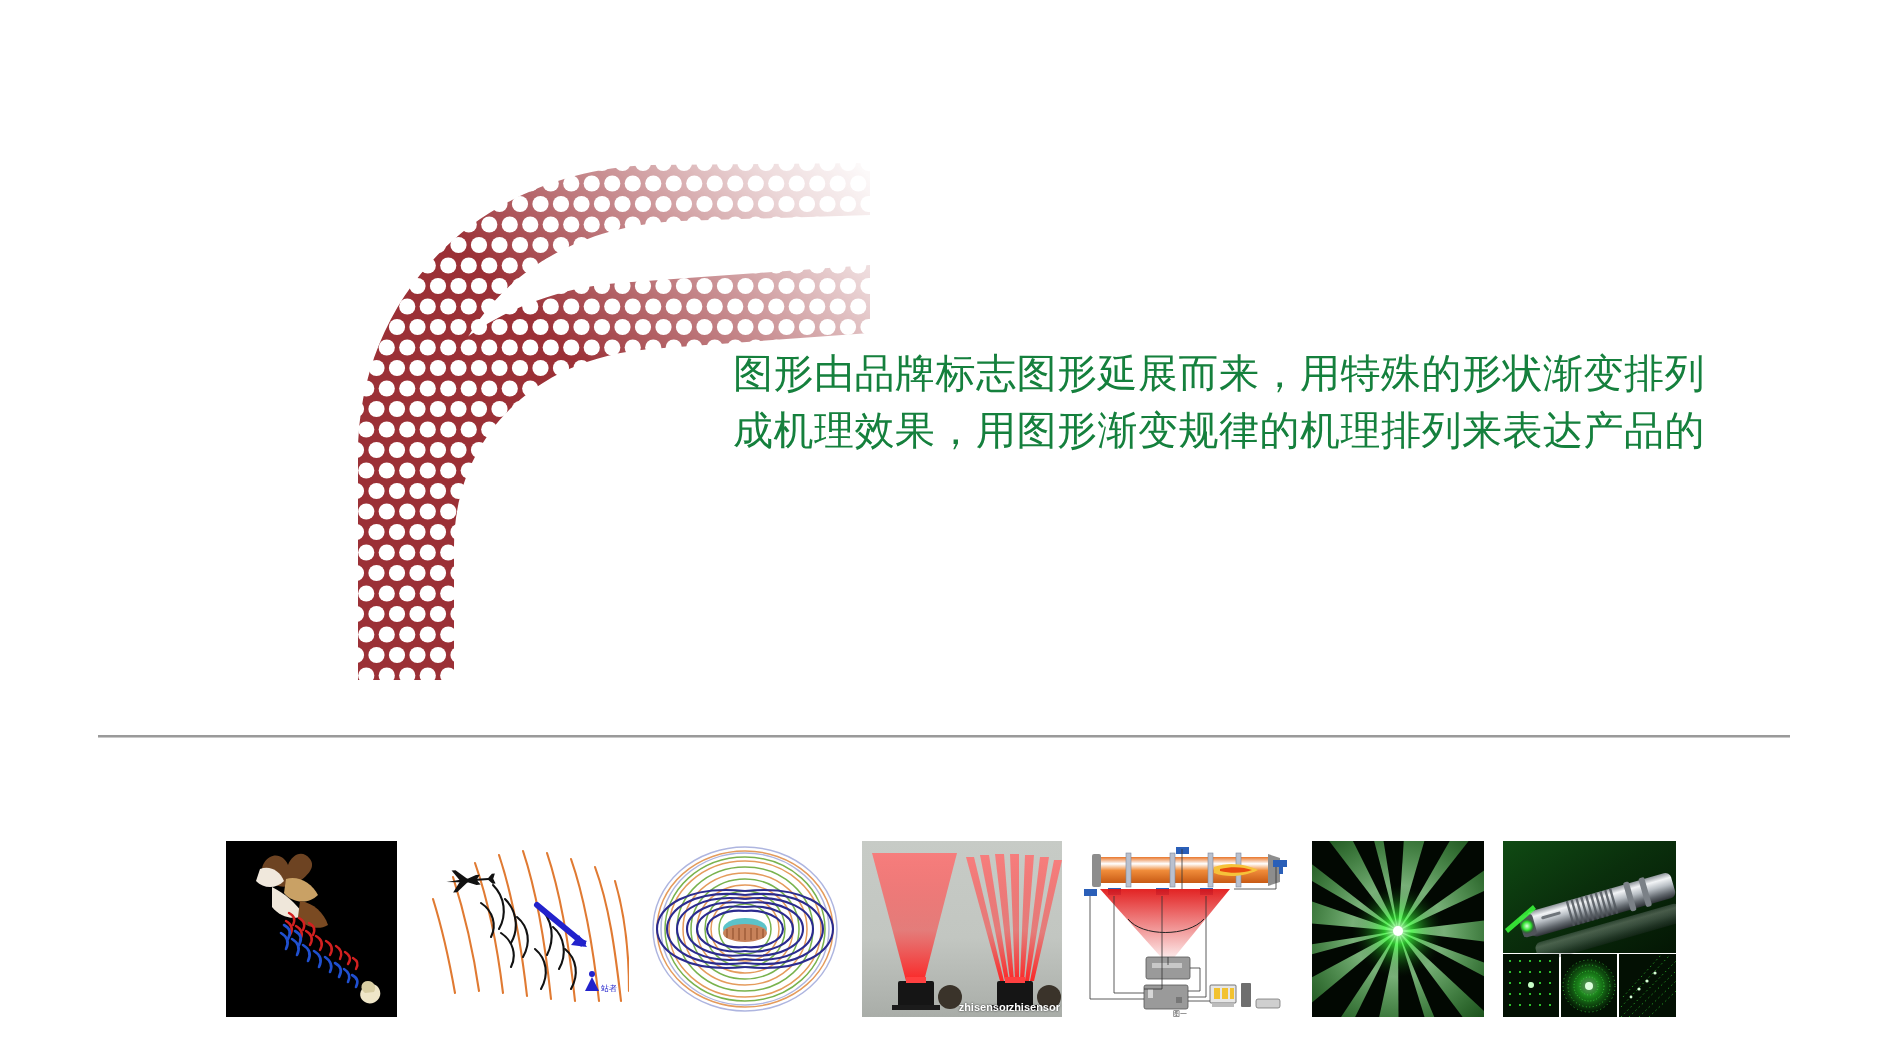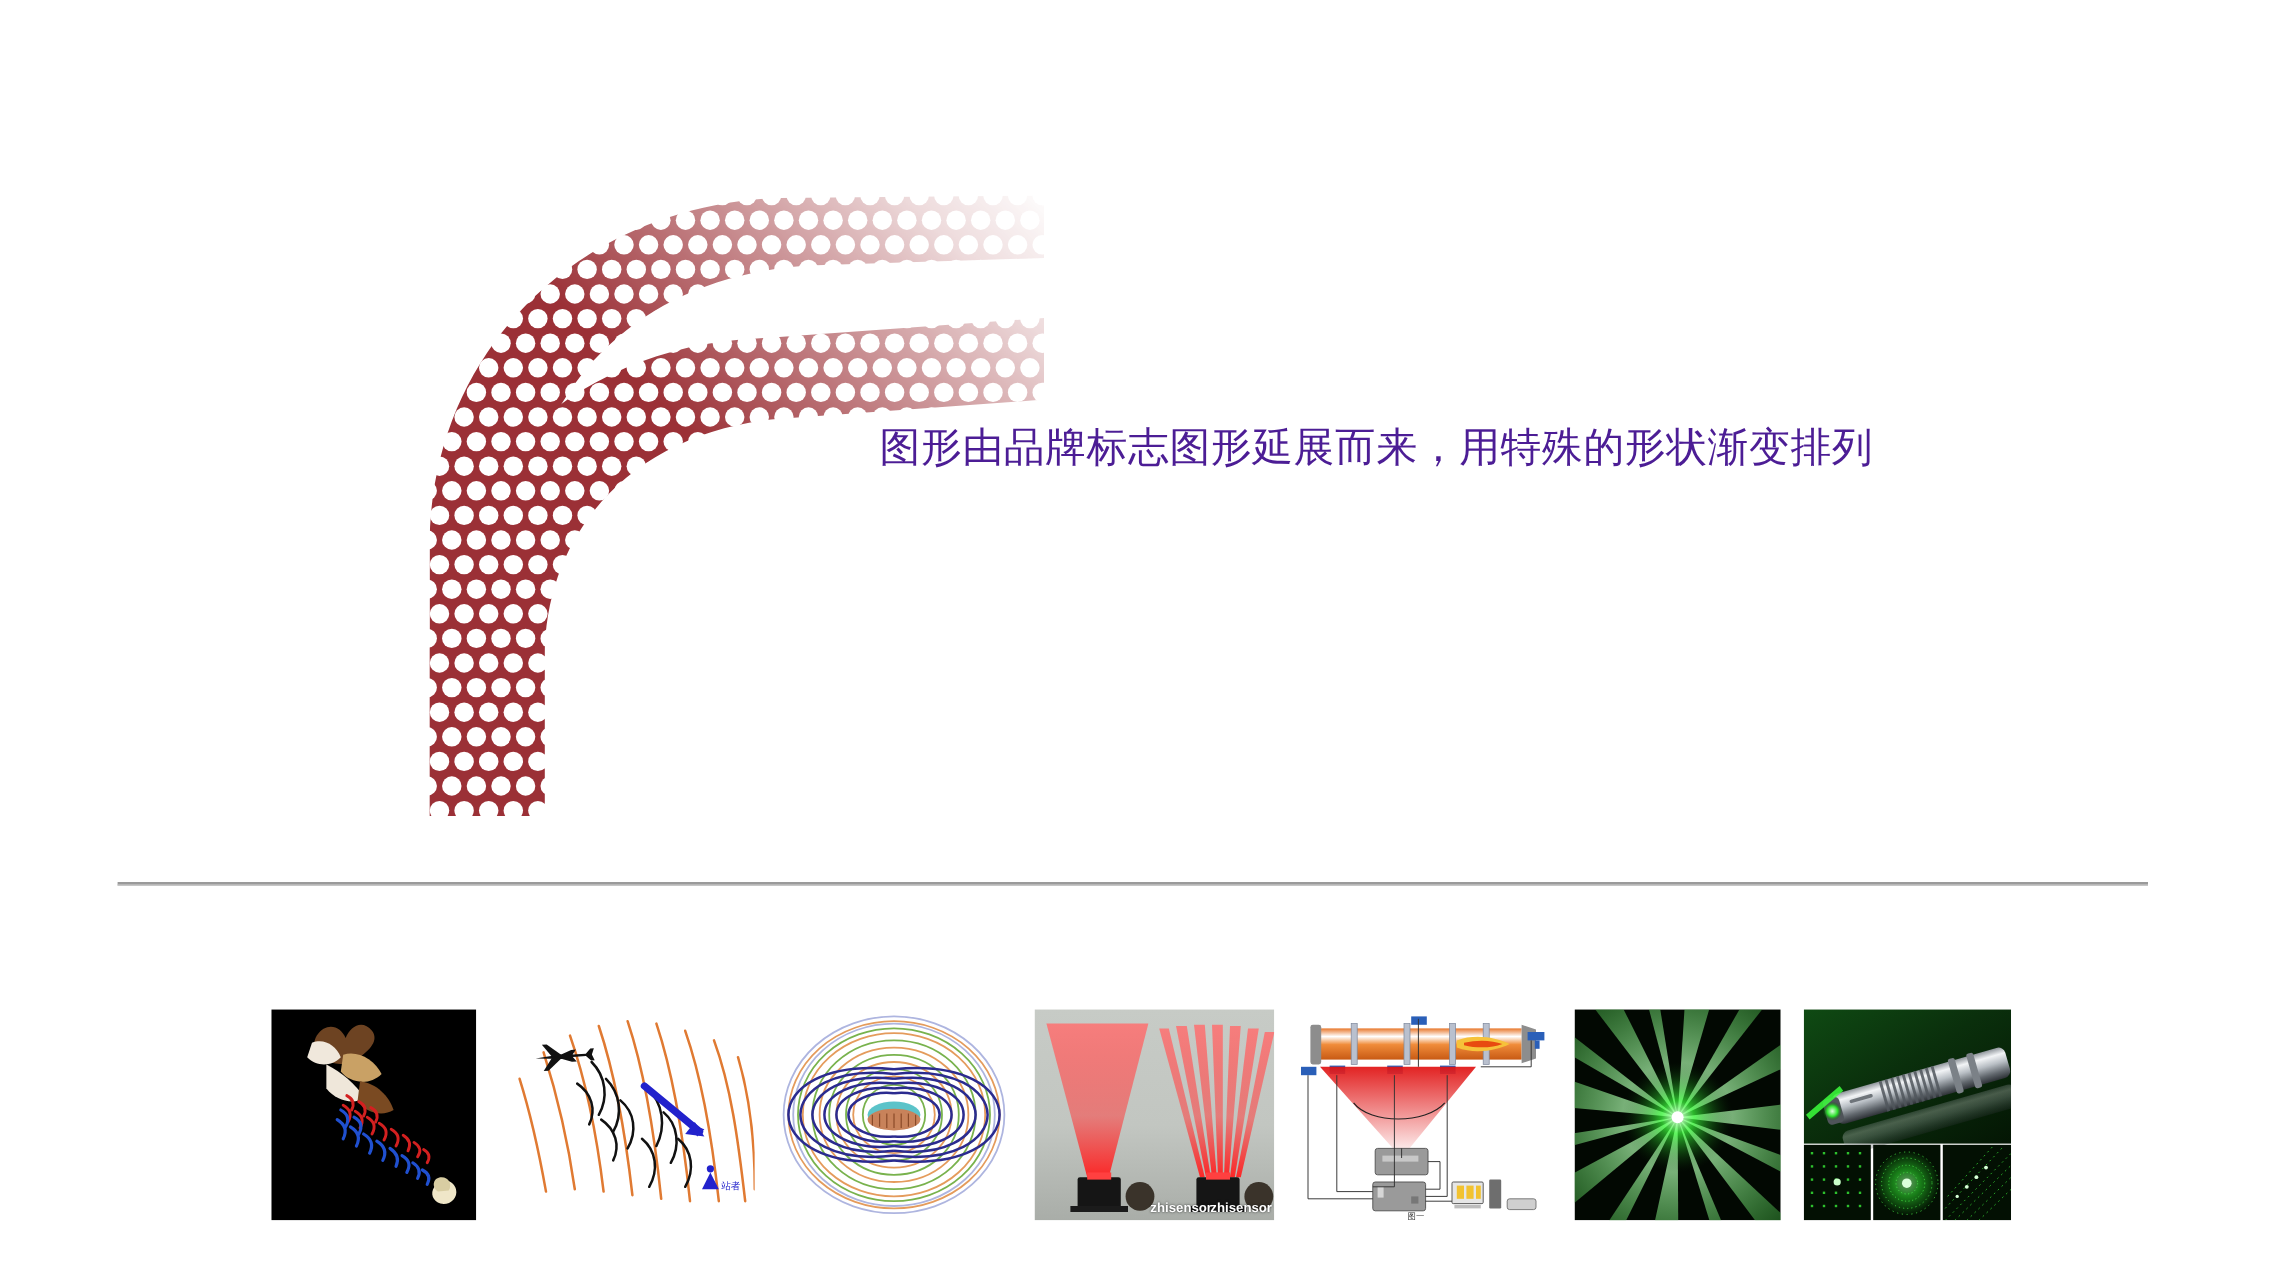--- a/index.html
+++ b/index.html
@@ -26,22 +26,22 @@
   #hero-graphic svg { display: block; width: 100%; height: 100%; }
 
   
   #description-block {
     position: absolute;
     left: 733px;
     top: 345px;
     width: 880px;
   }
   #description-block .desc-line {
-    color: #4c1d95;
-    font-size: 34px;
+    color: #15803d;
+    font-size: 40px;
     line-height: 57px;
     letter-spacing: 0.5px;
     white-space: pre;
     font-family: "DejaVu Sans", "Liberation Sans", sans-serif;
     font-weight: 400;
   }
 
   
   #section-divider {
     position: absolute;
@@ -971,20 +971,21 @@
       <g mask="url(#dotmask)">
         <rect x="0" y="0" width="520" height="525" fill="#9B3036" clip-path="url(#bandOuter)"></rect>
         <rect x="0" y="0" width="520" height="525" fill="#9B3036" clip-path="url(#bandInner)"></rect>
       </g>
     </g>
   </svg>
 </div>
 
 <div id="description-block">
   <div class="desc-line">图形由品牌标志图形延展而来，用特殊的形状渐变排列</div>
+  <div class="desc-line">成机理效果，用图形渐变规律的机理排列来表达产品的</div>
 </div>
 
 <div id="section-divider"></div>
 
 <div id="thumbnail-strip">
 
   <div class="thumb thumb-1">
     <svg viewBox="0 0 171 176" xmlns="http://www.w3.org/2000/svg">
       <rect width="171" height="176" fill="#000000"></rect>
       <g transform="translate(0,0)">

